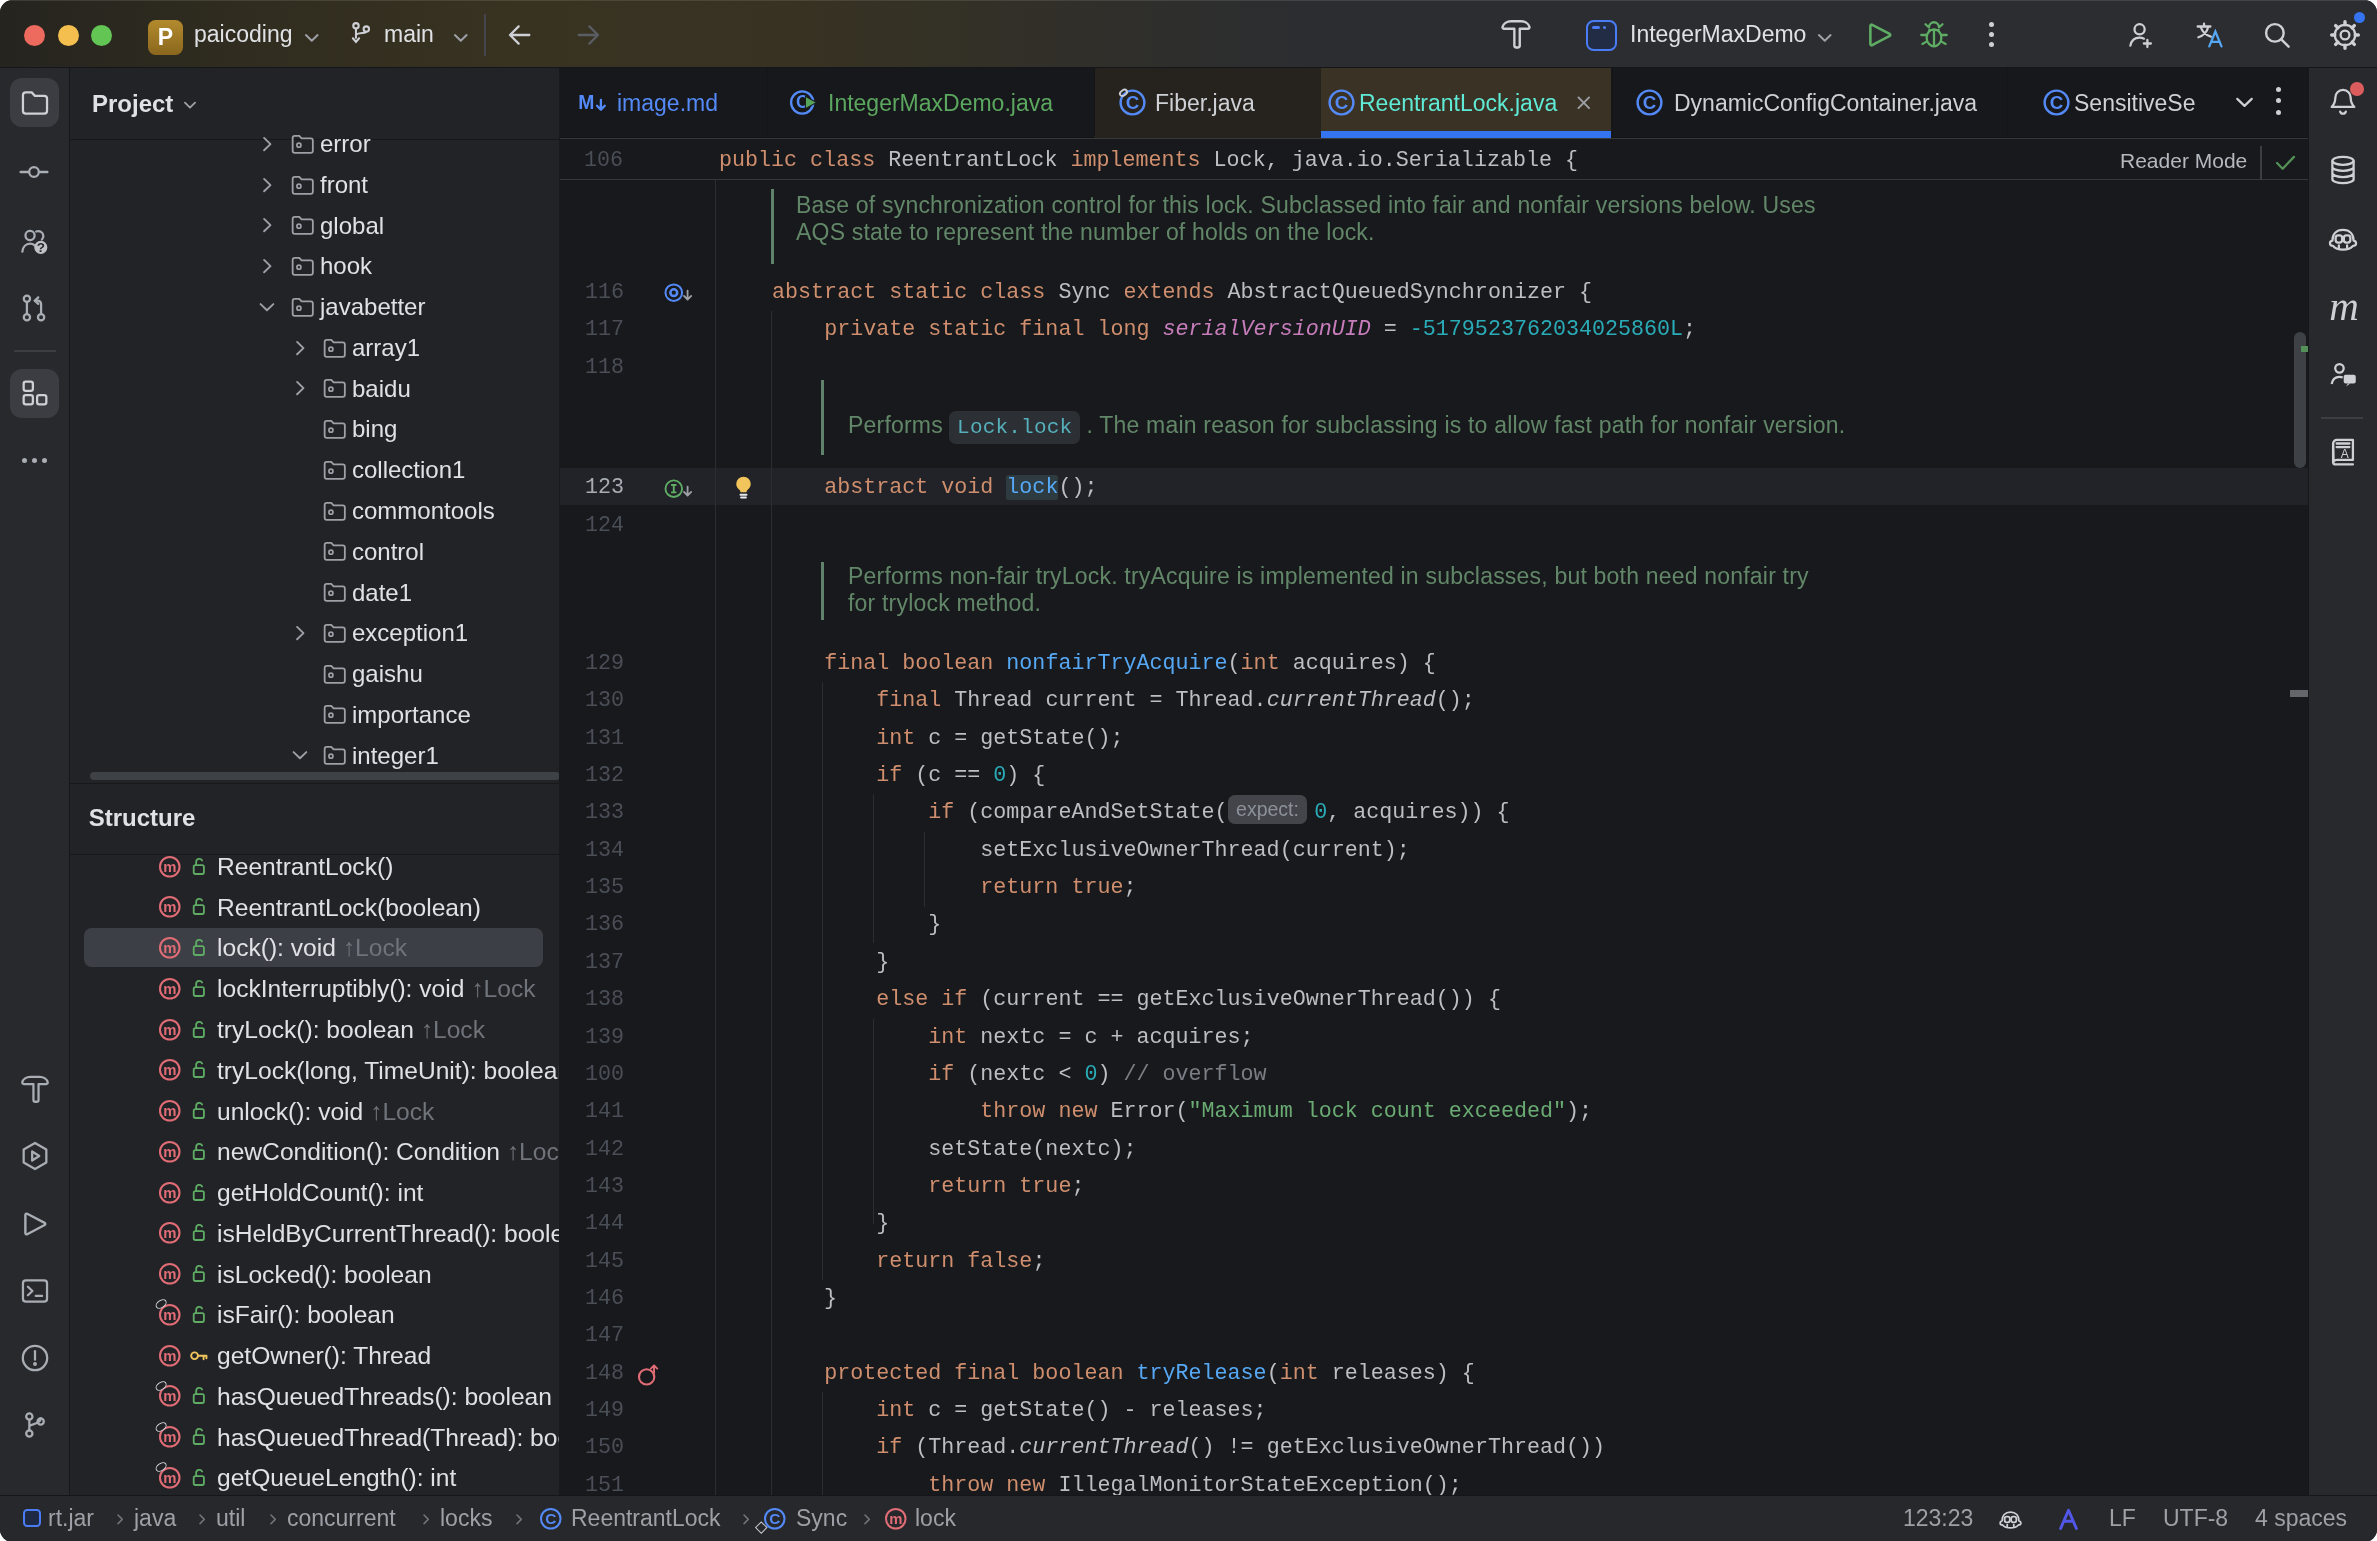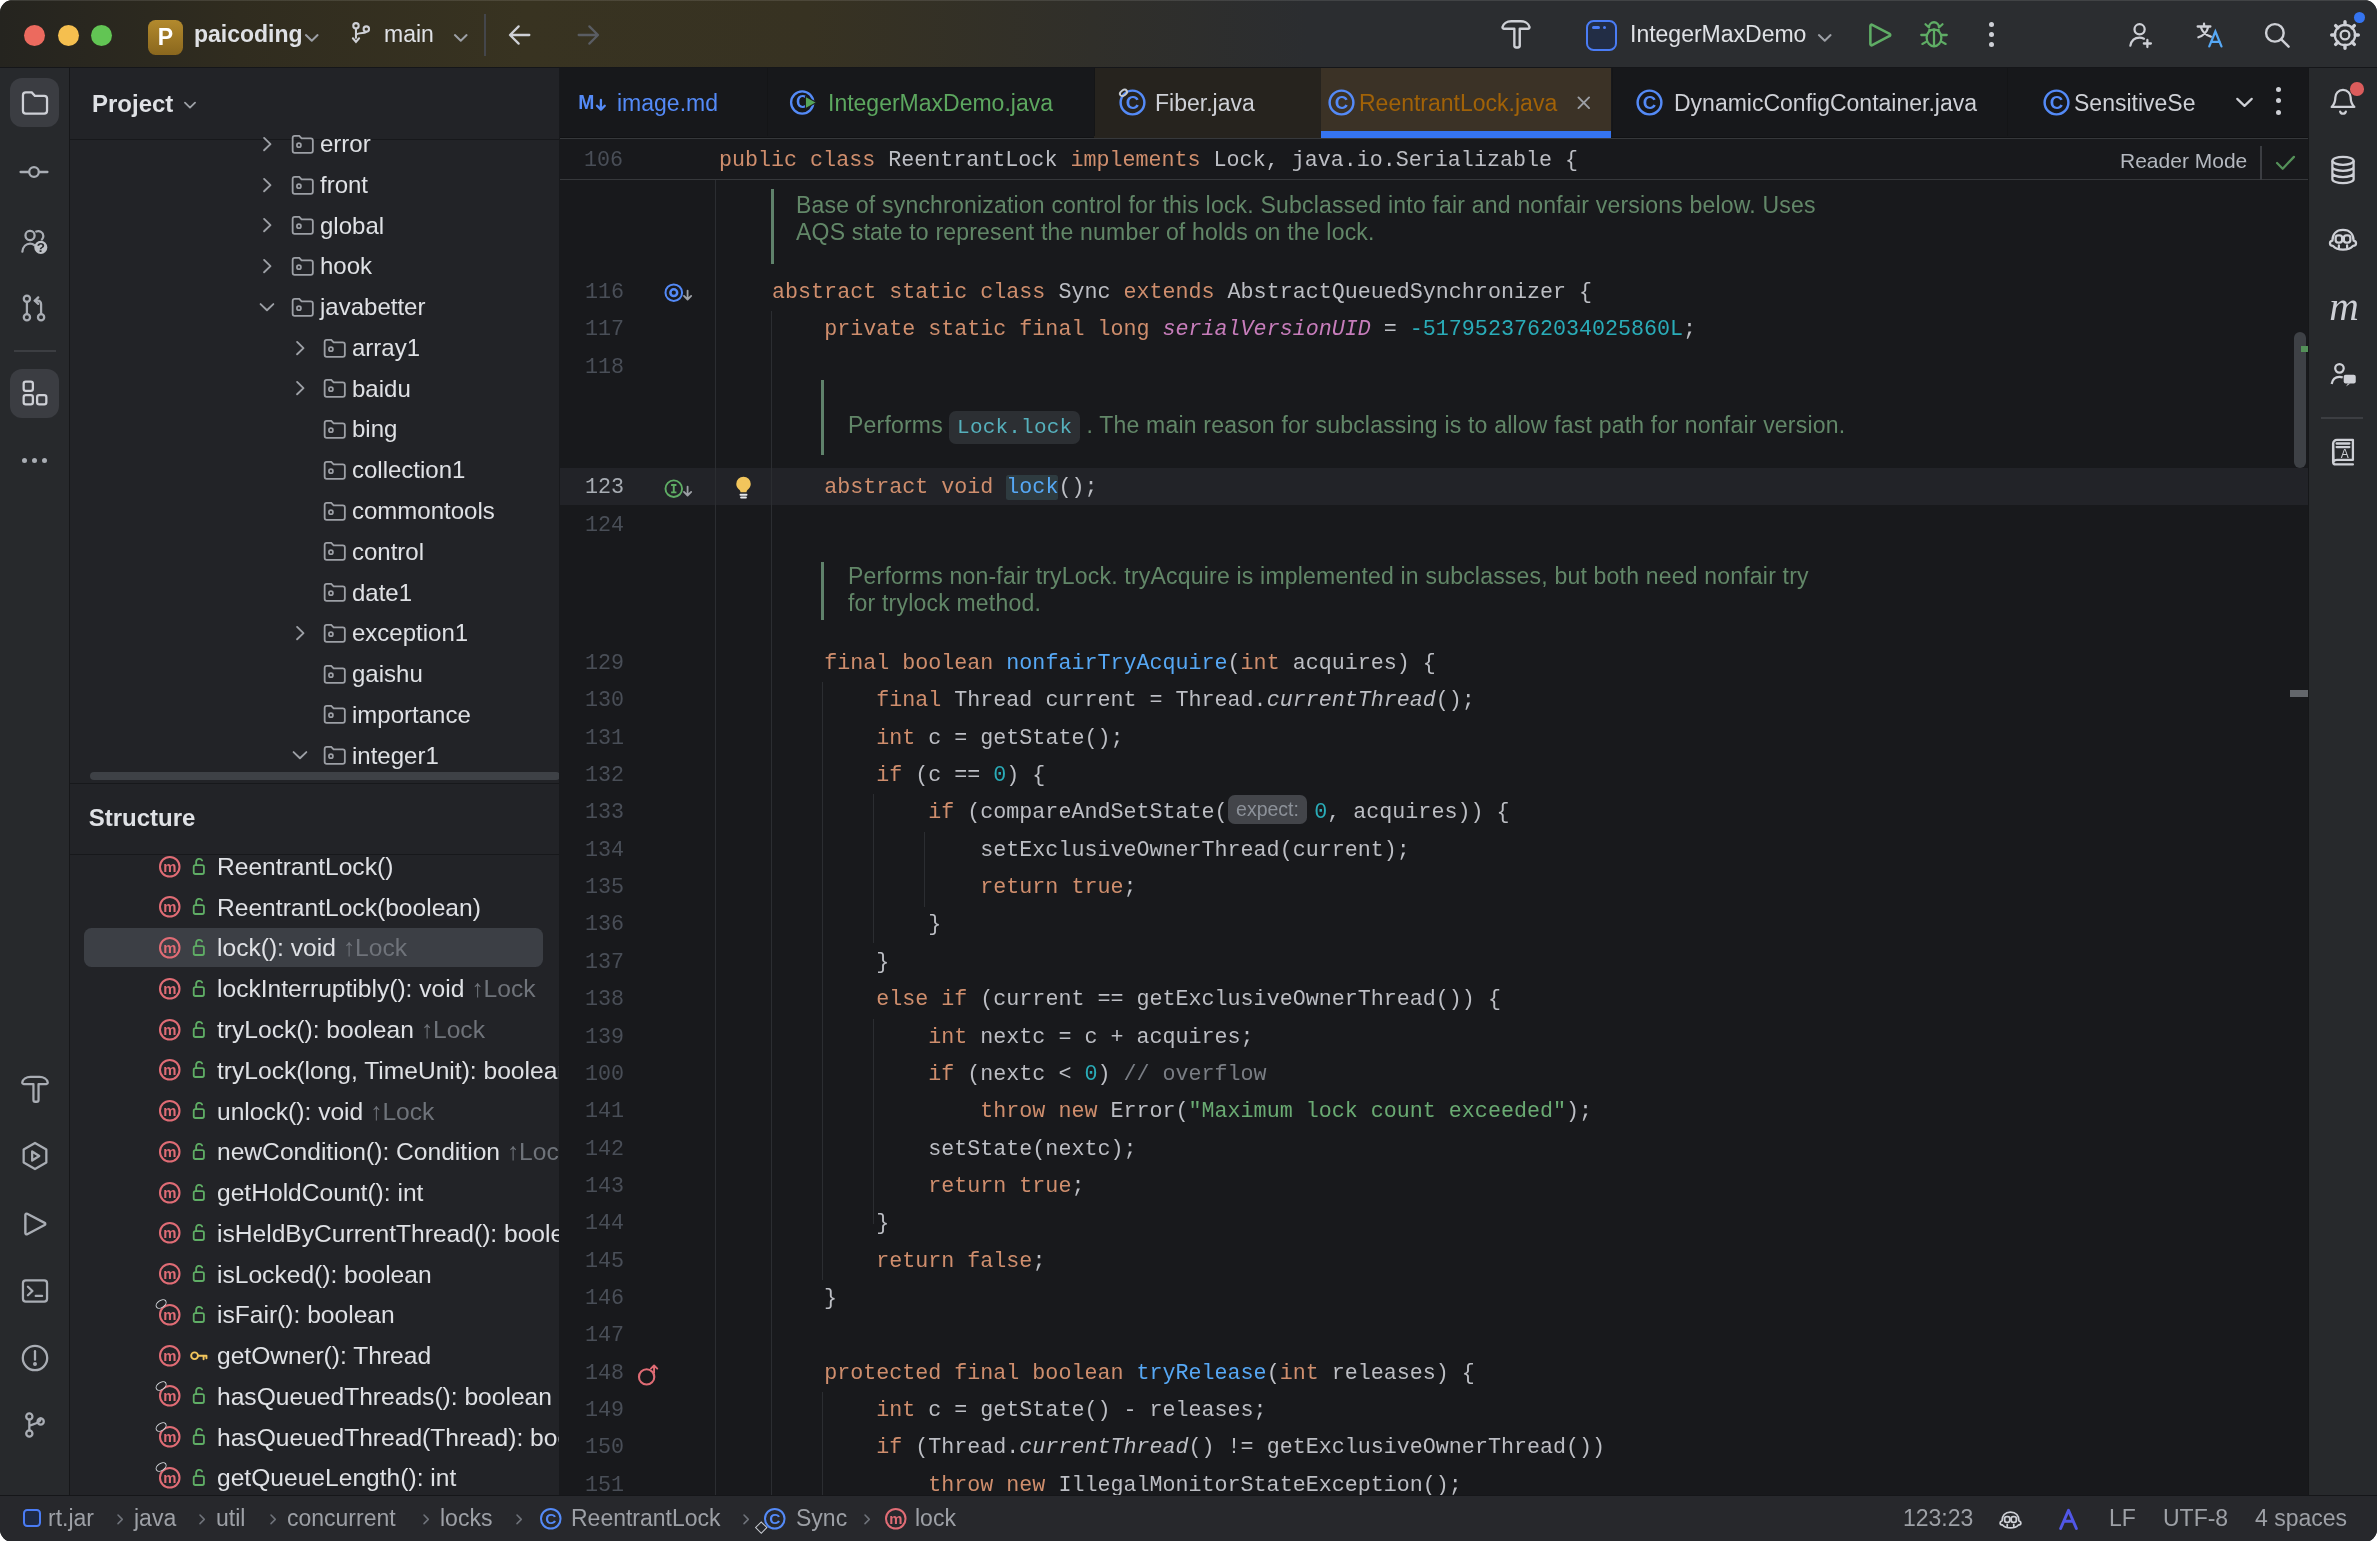--- a/index.html
+++ b/index.html
@@ -44,21 +44,21 @@
           <circle cx="9" cy="12" r="3.2" fill="none" stroke="#F2C55C" stroke-width="1.8"></circle>
           <path d="M12.2 12h8M17.5 12v3.4M20.2 12v2.4" stroke="#F2C55C" stroke-width="1.8" stroke-linecap="round"></path>
         </g>
 </defs>
     </svg>
 <div class="ab" style="left:0;top:0;width:2377px;height:68px;background:linear-gradient(90deg,#25241f 0%,#302c1f 10%,#383321 22%,#373222 34%,#302f2a 46%,#2b2d30 55%,#2b2d30 100%);border-bottom:1.7px solid #151619;box-shadow:inset 0 0.8px 0 rgba(255,255,255,.14)"></div>
 <div class="ab" style="left:24px;top:24.6px;width:21px;height:21px;border-radius:50%;background:#EC6A5E"></div>
 <div class="ab" style="left:58px;top:24.6px;width:21px;height:21px;border-radius:50%;background:#F5BF4F"></div>
 <div class="ab" style="left:91px;top:24.6px;width:21px;height:21px;border-radius:50%;background:#62C554"></div>
 <div class="ab" style="left:148px;top:20.4px;width:35px;height:35px;border-radius:7.6px;background:linear-gradient(180deg,#b38a2d,#8a671e);color:#fff;font-weight:bold;font-size:23px;text-align:center;line-height:35px">P</div>
-<div class="ab" style="left:194px;top:0;height:60px;line-height:68px;font-size:23px;font-weight:700;color:#DFE1E5">paicoding</div>
+<div class="ab" style="left:194px;top:0;height:60px;line-height:68px;font-size:23px;font-weight:400;color:#DFE1E5">paicoding</div>
 <svg class="ab" style="left:299px;top:24.6px" width="25.5" height="25.5" viewBox="0 0 24 24">
       <path d="M6.5 9.5l5.5 5.3 5.5-5.3" fill="none" stroke="#9DA0A6" stroke-width="1.9" stroke-linecap="round" stroke-linejoin="round"></path>
     </svg>
 <svg class="ab" style="left:345px;top:18.7px" width="31" height="31" viewBox="0 0 24 24" fill="none" stroke="#CED0D6" stroke-width="1.6" stroke-linecap="round">
 <circle cx="8.5" cy="5.3" r="2.1"></circle>
       <circle cx="16.5" cy="7.8" r="2.1"></circle>
       <path d="M8.5 7.4v7.2M8.5 12.8c0-2.8 8-1.4 8-2.9"></path>
       <path d="M6.1 14.9l2.4 2.8 2.4-2.8"></path>
     </svg>
 <div class="ab" style="left:384px;top:0;height:87px;line-height:68px;font-size:23px;color:#DFE1E5">main</div>
@@ -437,21 +437,21 @@
     </svg>
 <div class="tablab" style="left:828px;top:68px;color:#5CA75F">IntegerMaxDemo.java</div>
 <svg class="ab" style="left:1117px;top:87px" width="31" height="31" viewBox="0 0 24 24">
       <use href="#classC"></use>
       <ellipse cx="5" cy="4.5" rx="3" ry="2" fill="none" stroke="#C8CBD0" stroke-width="1.5" transform="rotate(-35 5 4.5)"></ellipse>
     </svg>
 <div class="tablab" style="left:1155px;top:68px;color:#CED0D6">Fiber.java</div>
 <svg class="ab" style="left:1326px;top:87px" width="31" height="31" viewBox="0 0 24 24">
       <use href="#classC"></use>
     </svg>
-<div class="tablab" style="left:1359px;top:68px;color:#a16207">ReentrantLock.java</div>
+<div class="tablab" style="left:1359px;top:68px;color:#5eead4">ReentrantLock.java</div>
 <svg class="ab" style="left:1571px;top:90px" width="25.5" height="25.5" viewBox="0 0 24 24">
       <path d="M7 7l10 10M17 7L7 17" stroke="#9DA0A6" stroke-width="1.8" stroke-linecap="round"></path>
     </svg>
 <svg class="ab" style="left:1634px;top:87px" width="31" height="31" viewBox="0 0 24 24">
       <use href="#classC"></use>
     </svg>
 <div class="tablab" style="left:1674px;top:68px;color:#CED0D6">DynamicConfigContainer.java</div>
 <svg class="ab" style="left:2041px;top:87px" width="31" height="31" viewBox="0 0 24 24">
       <use href="#classC"></use>
     </svg>

